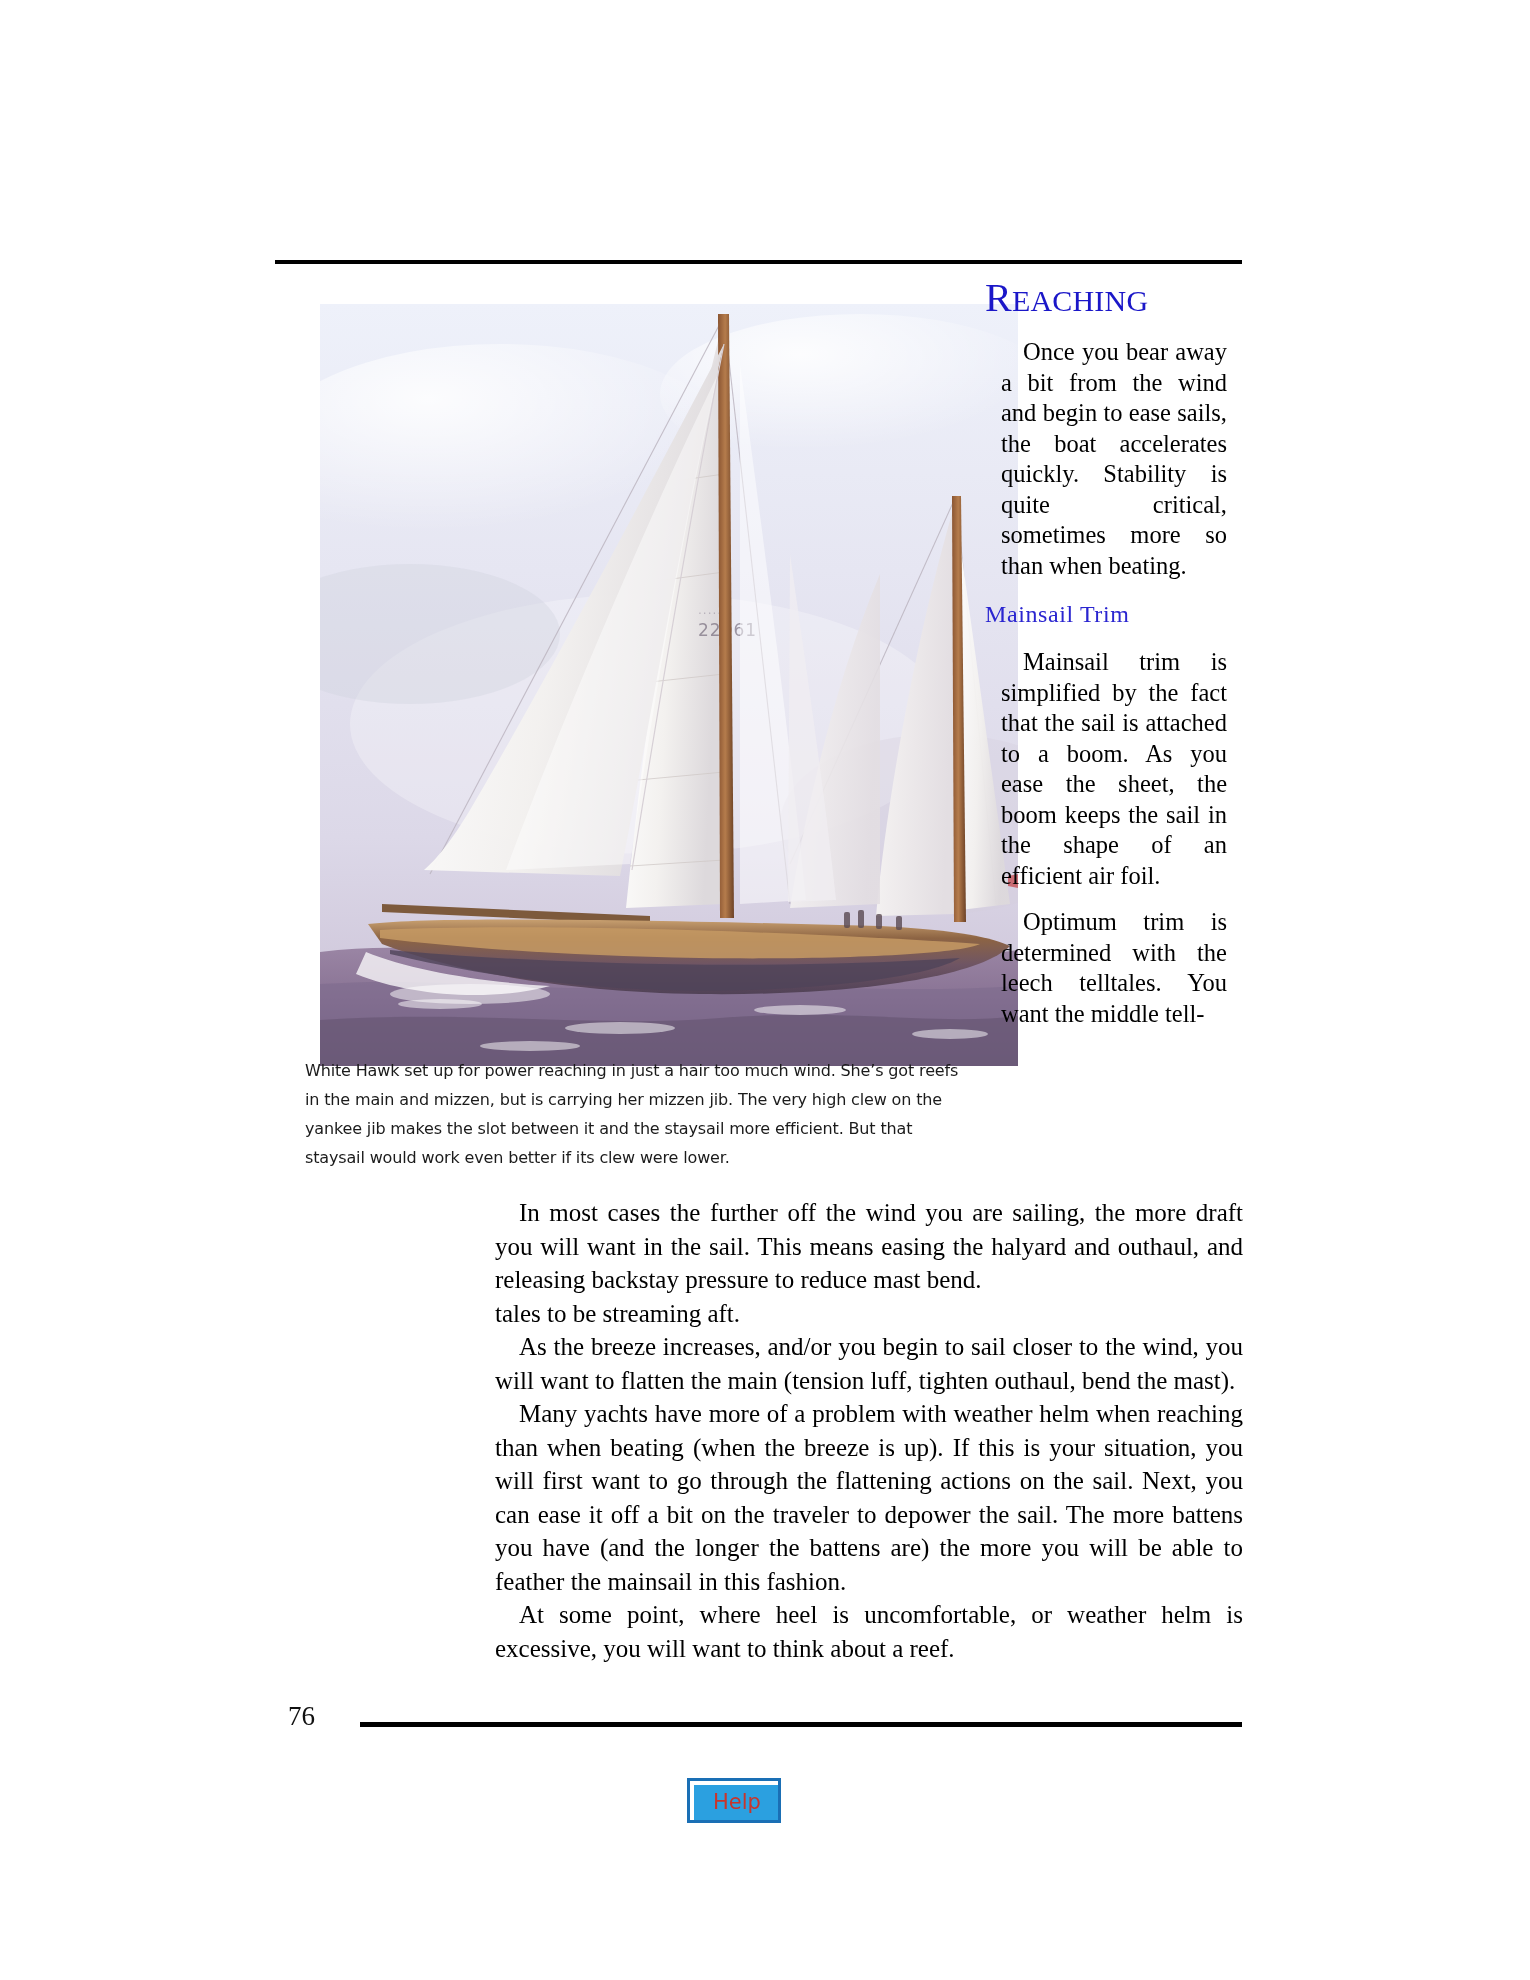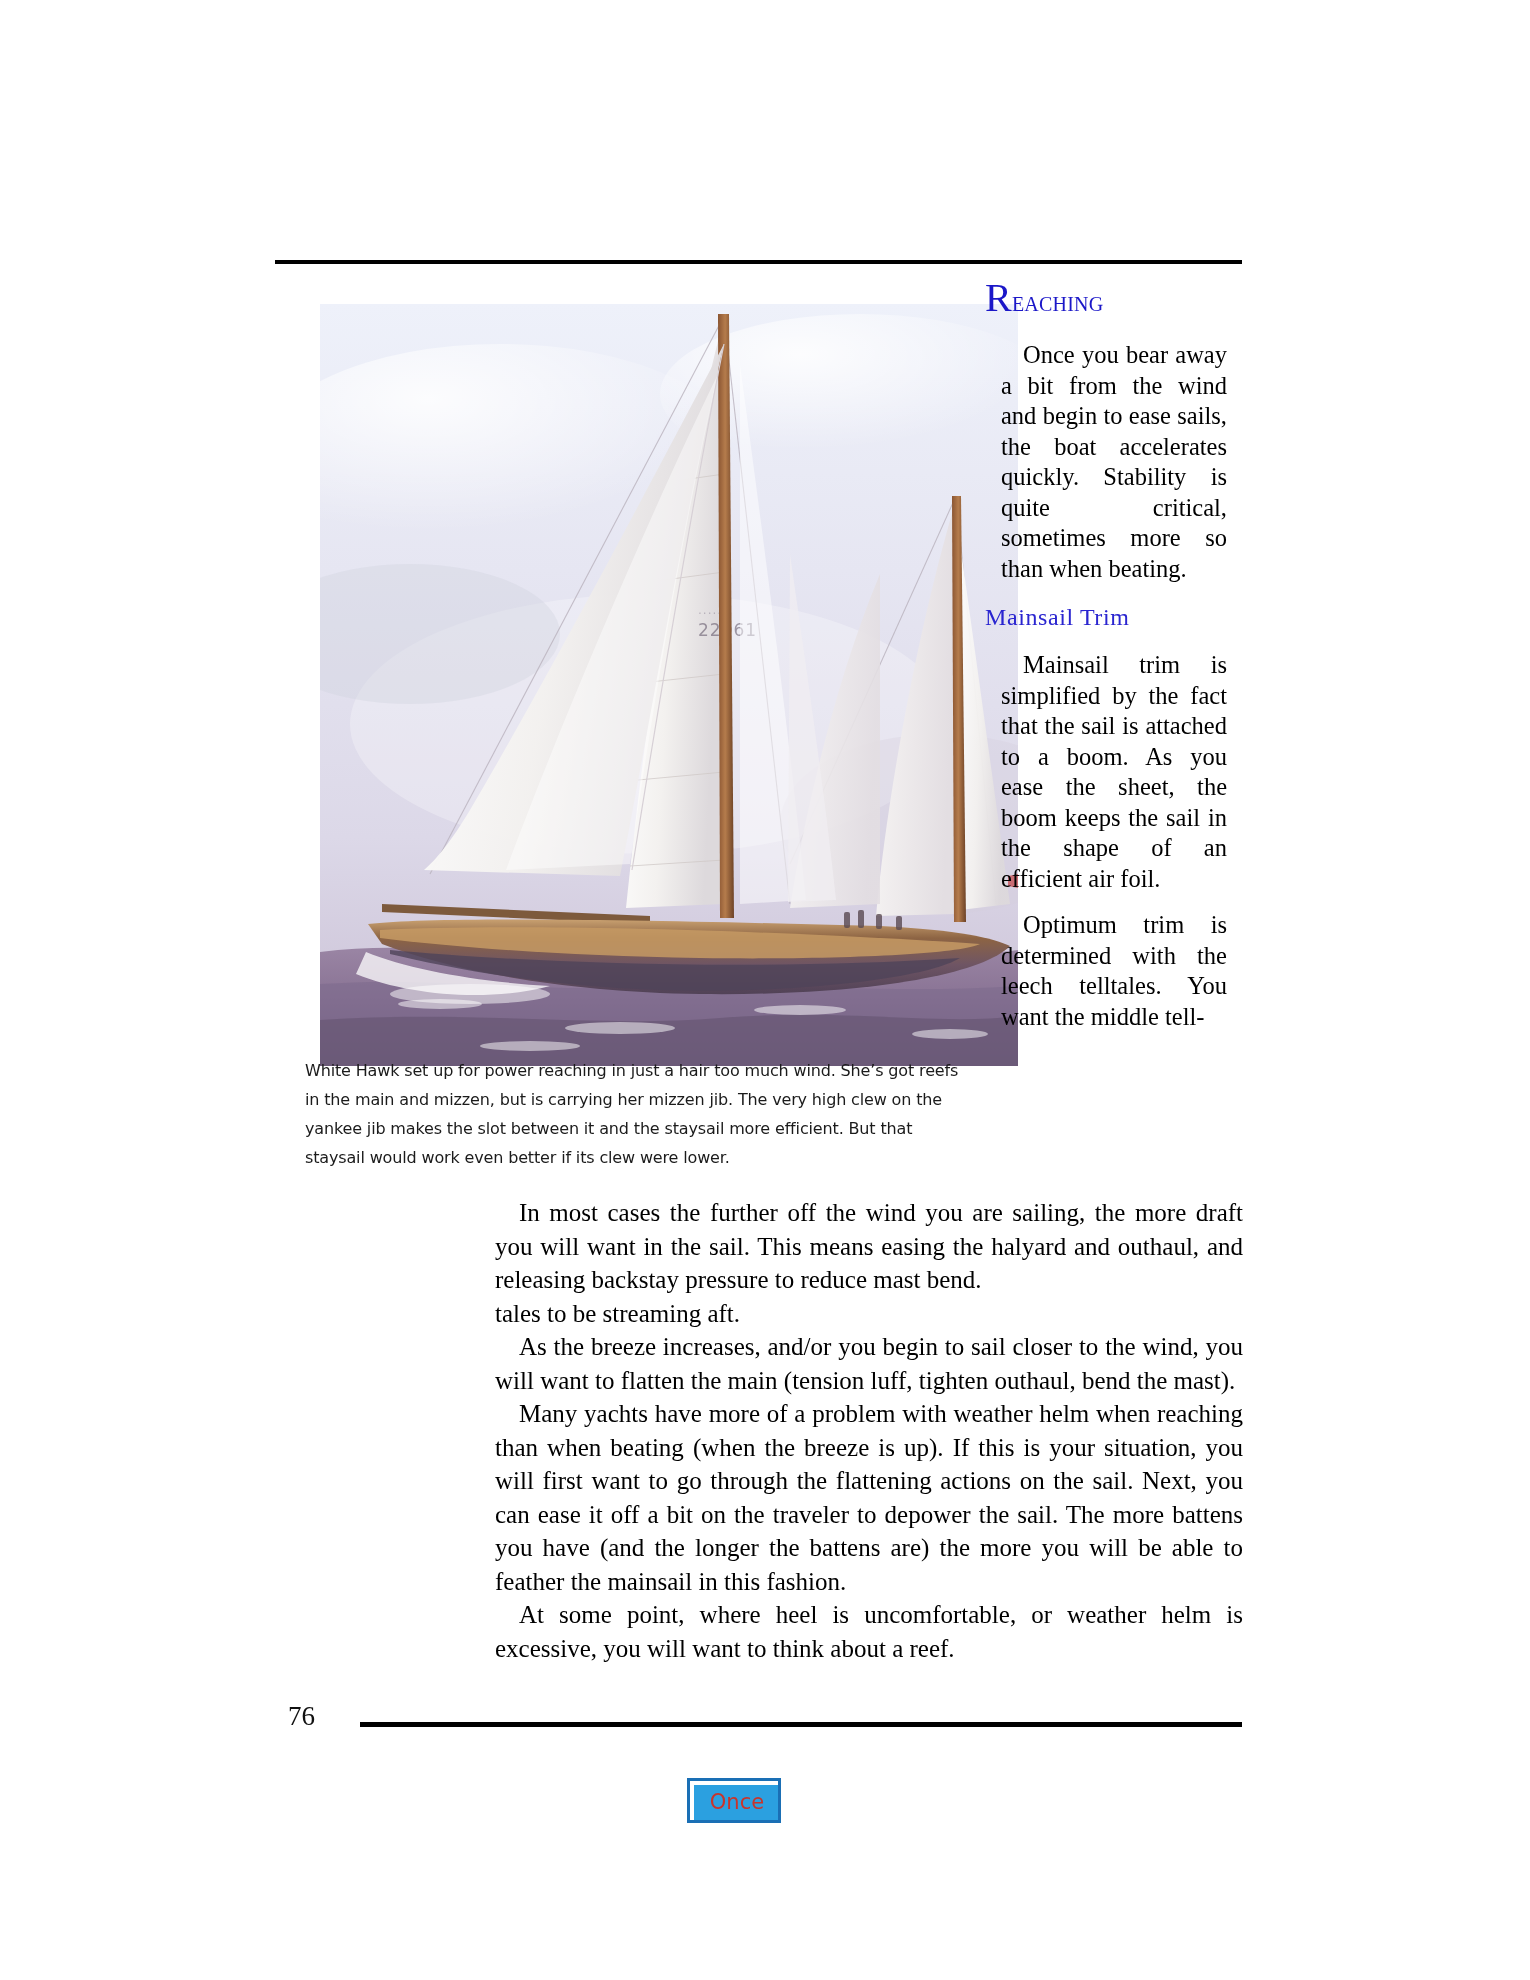--- a/index.html
+++ b/index.html
@@ -74,21 +74,21 @@
   .col-head {
     color: #1b17c8;
     font-family: "Liberation Serif", serif;
     font-size: 36px;
     line-height: 40px;
     margin: 0 0 2px 0;
     letter-spacing: 0.2px;
     font-weight: normal;
   }
   .col-head .cap-first { font-size: 40px; }
-  .col-head .cap-rest  { font-size: 20px; }
+  .col-head .cap-rest  { font-size: 30px; }
 
   .col-subhead {
     color: #2a25d0;
     font-family: "Liberation Serif", serif;
     font-size: 24px;
     line-height: 34px;
     margin: 12px 0 2px 0;
     font-weight: normal;
     letter-spacing: 0.6px;
   }
@@ -317,17 +317,17 @@
     <p class="body-para">As the breeze increases, and/or you begin to sail closer to the wind, you will want to flatten the main (tension luff, tighten outhaul, bend the mast).</p>
     <p class="body-para">Many yachts have more of a problem with weather helm when reaching than when beating (when the breeze is up). If this is your situation, you will first want to go through the flattening actions on the sail. Next, you can ease it off a bit on the traveler to depower the sail. The more battens you have (and the longer the battens are) the more you will be able to feather the mainsail in this fashion.</p>
     <p class="body-para">At some point, where heel is uncomfortable, or weather helm is excessive, you will want to think about a reef.</p>
   </div>
 
   <div id="page-number">76</div>
   <div id="bottom-rule"></div>
 
   <div id="help-button">
     <div id="help-button-inner">
-      <span id="help-button-label">Once</span>
+      <span id="help-button-label">Help</span>
     </div>
   </div>
 
 </div>
 
 </body></html>

